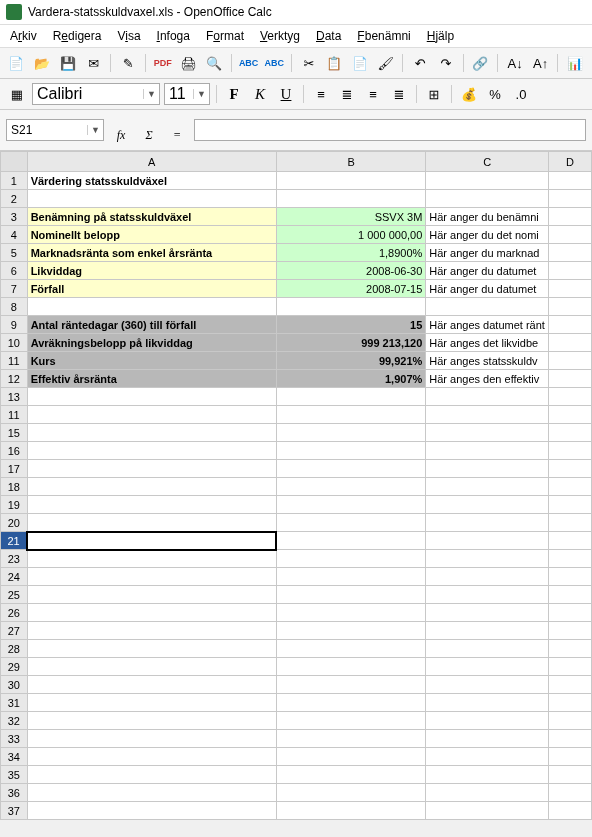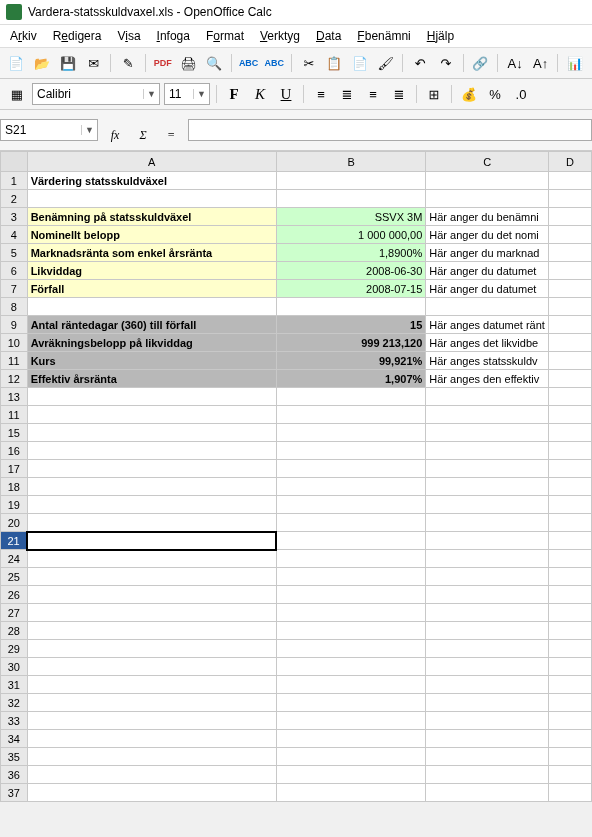--- a/index.html
+++ b/index.html
@@ -7,26 +7,26 @@
 .titlebar { background: #fff; padding: 4px 6px; display: flex; align-items: center; gap: 6px; border-bottom: 1px solid #ddd; }
 .titlebar .icon { width: 16px; height: 16px; background: #2b7a3d; border-radius: 2px; display: inline-block; }
 .titlebar .title { font-size: 12px; }
 .menubar { background: #fff; padding: 2px 6px; display: flex; gap: 8px; border-bottom: 1px solid #ddd; }
 .menubar .menuitem { padding: 2px 4px; cursor: default; }
 .menubar .menuitem .underline { text-decoration: underline; }
 .toolbar { background: #f5f5f5; padding: 4px 6px; display: flex; gap: 4px; align-items: center; border-bottom: 1px solid #ccc; flex-wrap: nowrap; overflow: hidden; }
 .toolbar .btn { width: 22px; height: 22px; display: inline-flex; align-items: center; justify-content: center; border: 1px solid transparent; border-radius: 3px; font-size: 13px; cursor: default; }
 .toolbar .sep { width: 1px; height: 18px; background: #ccc; margin: 0 2px; }
 .toolbar .dropdown { display: inline-flex; align-items: center; border: 1px solid #aaa; background: #fff; height: 22px; }
-.toolbar .dropdown input { border: none; padding: 0 4px; font-size: 12px; outline: none; }
+.toolbar .dropdown input { border: none; padding: 0 4px; font-size: 16px; outline: none; }
 .toolbar .dropdown .arrow { width: 16px; text-align: center; font-size: 9px; color: #555; border-left: 1px solid #ccc; }
 .toolbar .dropdown.font input { width: 110px; }
 .toolbar .dropdown.size input { width: 28px; }
 .toolbar .fmt { font-family: "Times New Roman", serif; font-size: 15px; }
-.formulabar { background: #f5f5f5; padding: 4px 0; display: flex; gap: 6px; align-items: center; border-bottom: 1px solid #ccc; }
+.formulabar { background: #f5f5f5; padding: 4px 6px; display: flex; gap: 6px; align-items: center; border-bottom: 1px solid #ccc; }
 .formulabar .namebox { display: inline-flex; align-items: center; border: 1px solid #aaa; background: #fff; height: 22px; }
 .formulabar .namebox input { border: none; padding: 0 4px; width: 80px; font-size: 12px; outline: none; }
 .formulabar .namebox .arrow { width: 16px; text-align: center; font-size: 9px; color: #555; border-left: 1px solid #ccc; }
 .formulabar .fxbtn { width: 22px; height: 22px; display: inline-flex; align-items: center; justify-content: center; font-style: italic; font-family: serif; margin-top: 10px; }
 .formulabar .formula-input { flex: 1; border: 1px solid #aaa; background: #fff; height: 22px; padding: 0 4px; }
 .sheet { background: #fff; overflow: auto; position: relative; }
 table.grid { border-collapse: collapse; table-layout: fixed; }
 table.grid th, table.grid td { border: 1px solid #c8c8c8; }
 table.grid th { background: #e8e8e8; font-weight: normal; text-align: center; font-size: 11px; }
 table.grid th.colhead { height: 20px; }
@@ -297,20 +297,27 @@
           <td></td>
         </tr>
 <tr>
           <th class="rowhead active">21</th>
           <td class="active-cell"></td>
           <td></td>
           <td></td>
           <td></td>
         </tr>
 <tr>
+          <th class="rowhead">23</th>
+          <td></td>
+          <td></td>
+          <td></td>
+          <td></td>
+        </tr>
+<tr>
           <th class="rowhead">24</th>
           <td></td>
           <td></td>
           <td></td>
           <td></td>
         </tr>
 <tr>
           <th class="rowhead">25</th>
           <td></td>
           <td></td>

